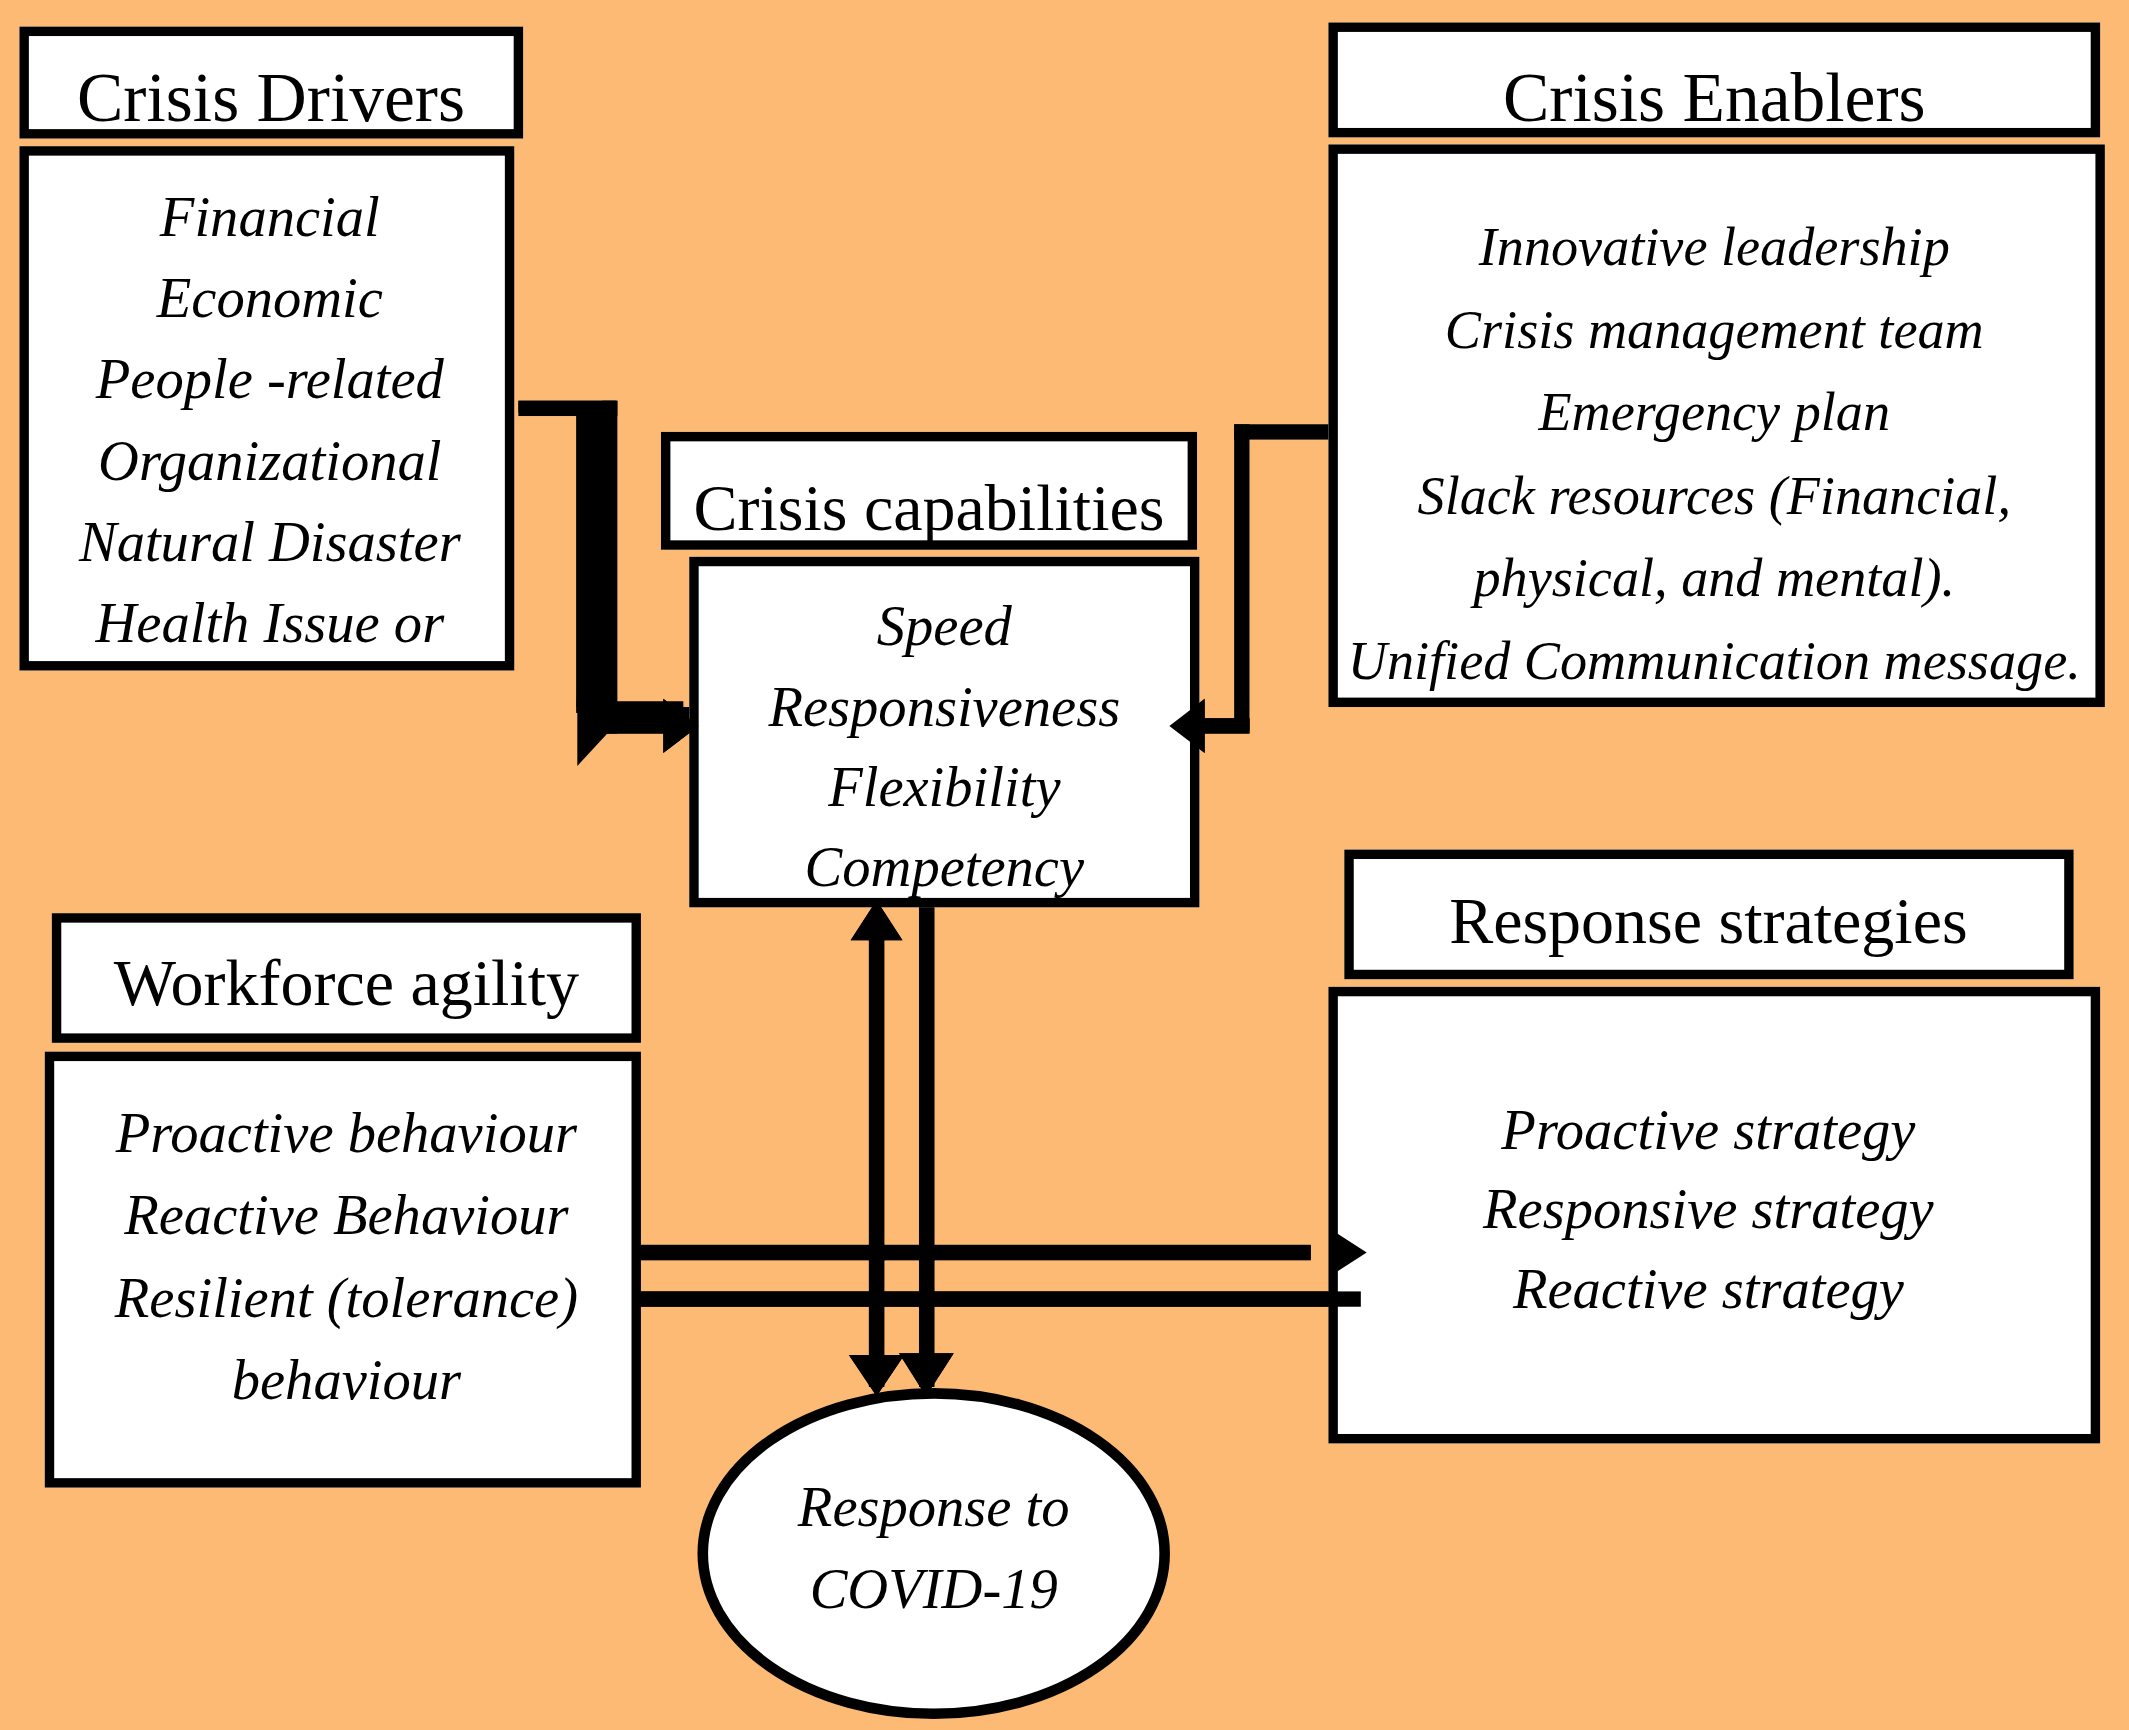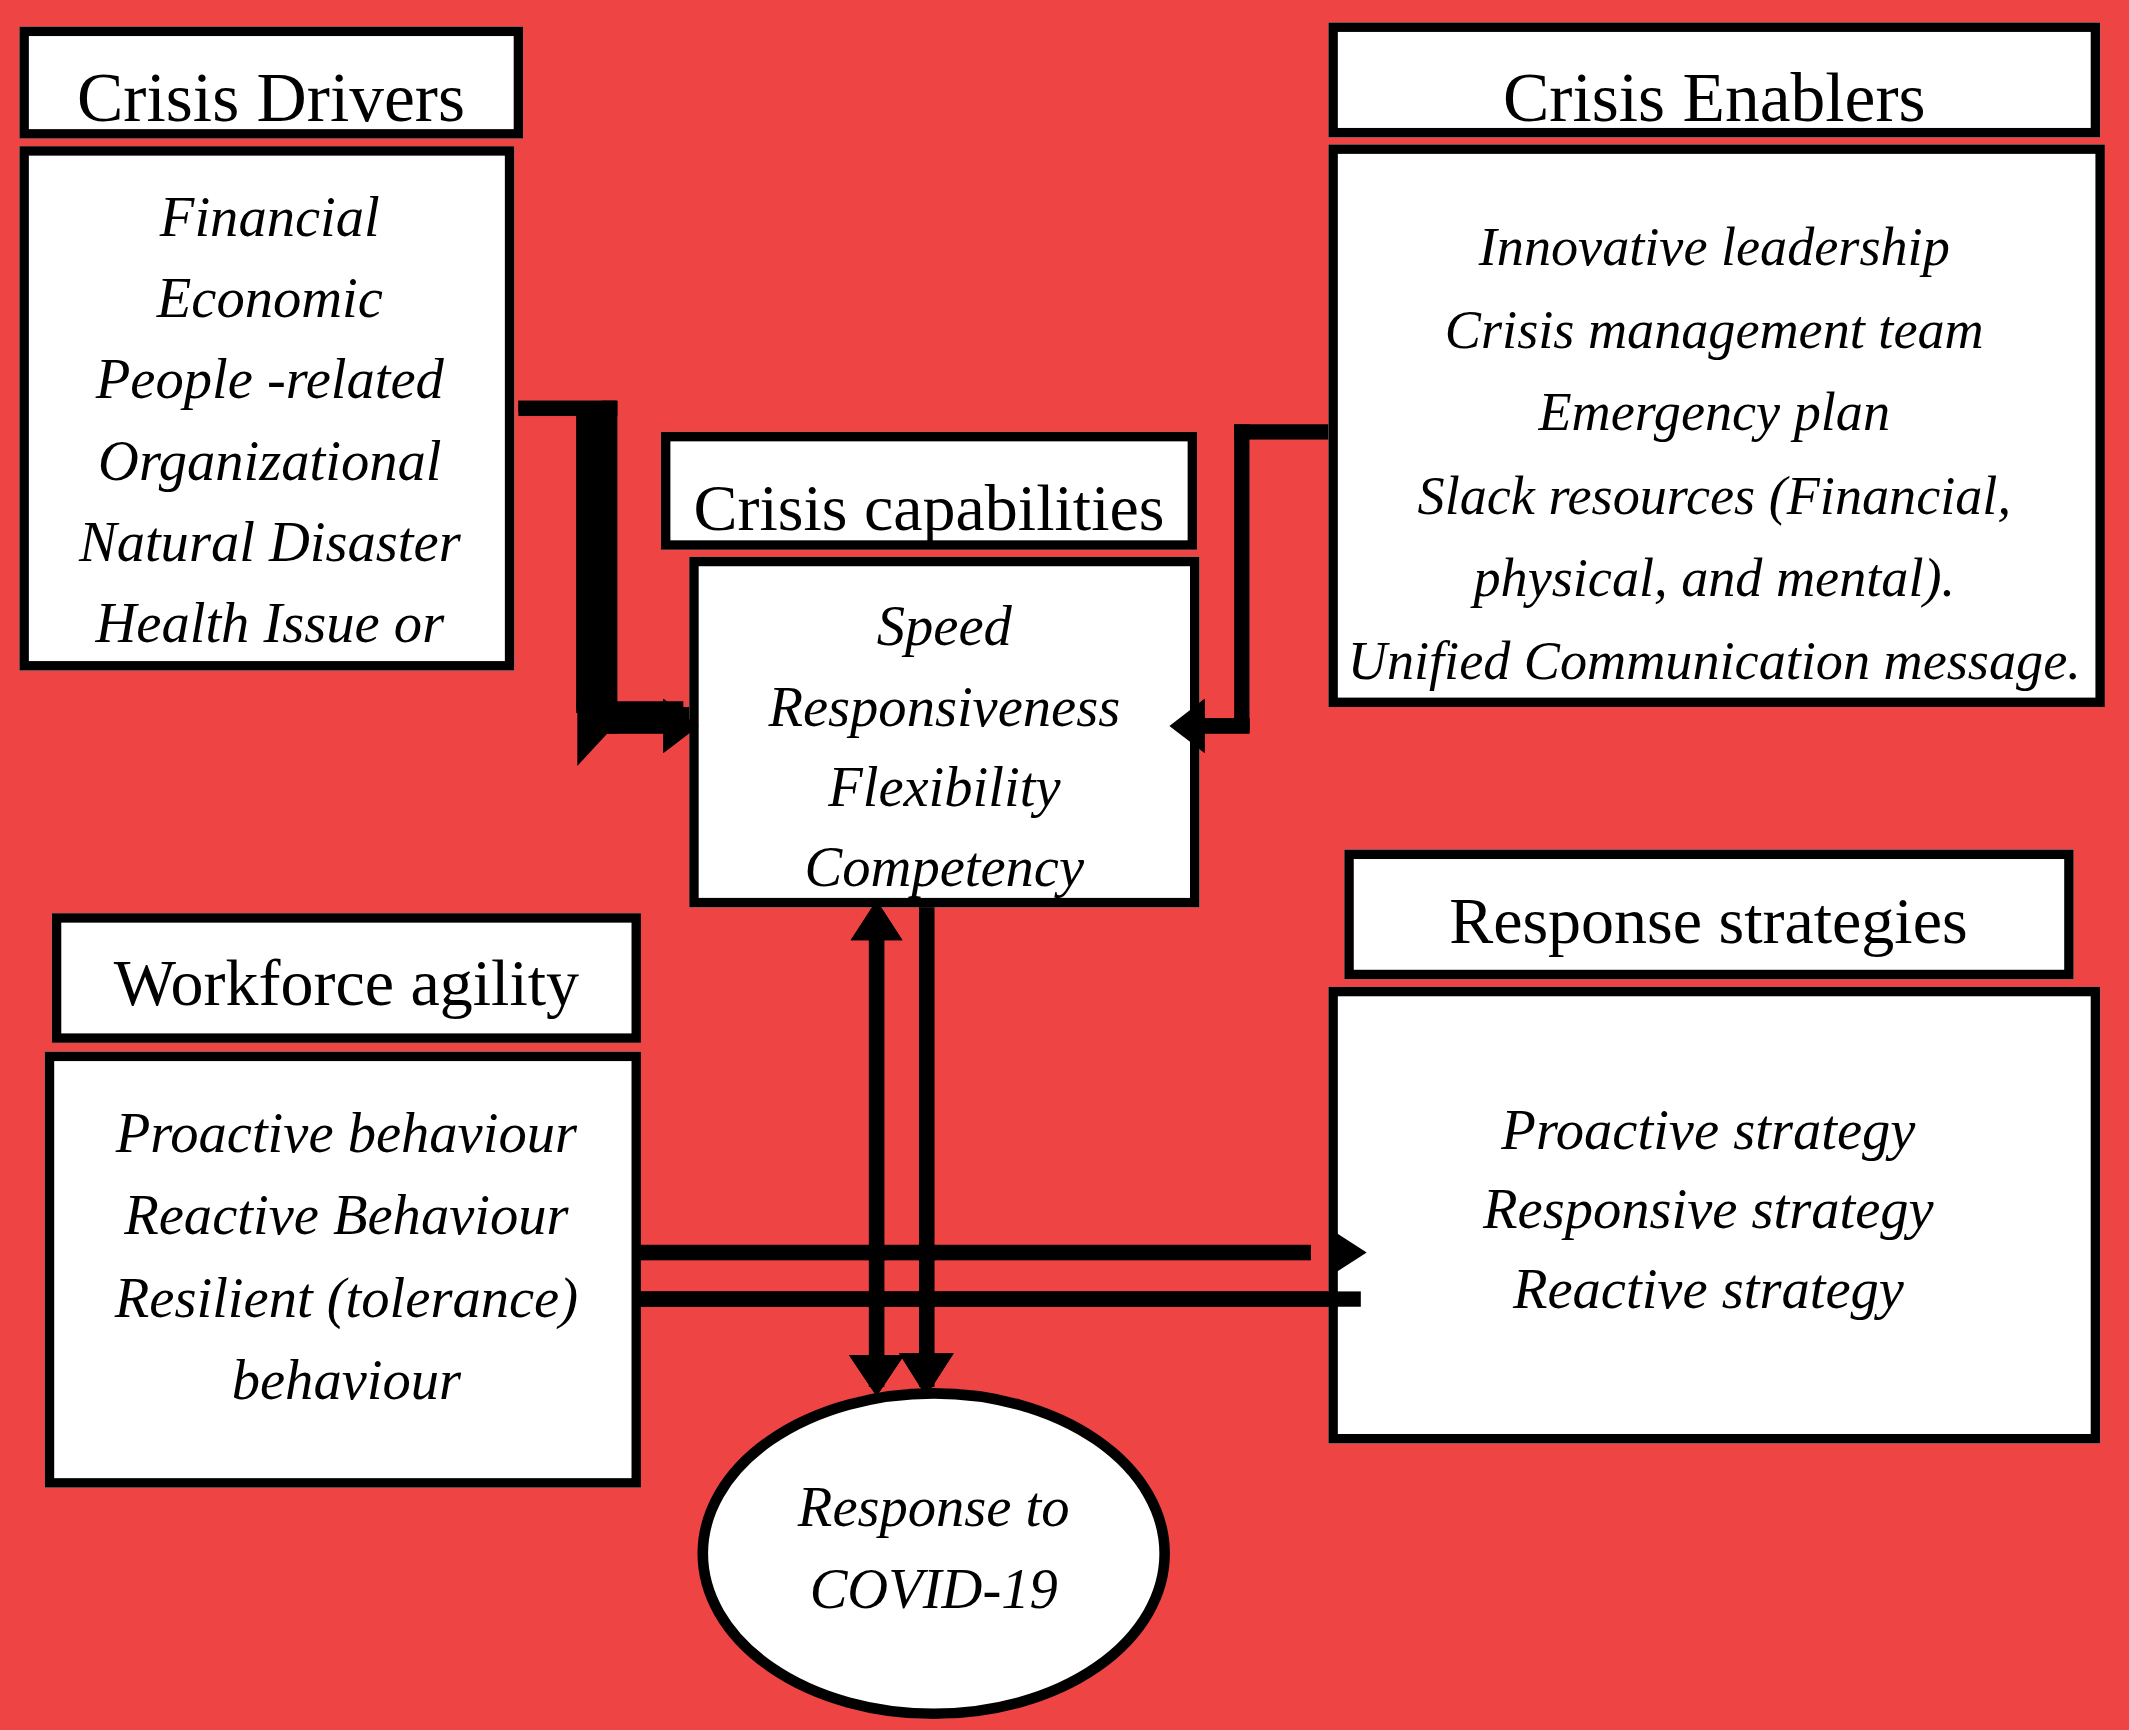--- a/index.html
+++ b/index.html
@@ -8,21 +8,21 @@
     padding: 0;
     background: #ffffff;
   }
   body {
     font-family: "Liberation Serif", "DejaVu Serif", serif;
   }
   #canvas-wrap {
     position: relative;
     width: 2129px;
     height: 1731px;
-    background: #ef4444;
+    background: #fdba74;
     overflow: hidden;
   }
   svg.diagram {
     position: absolute;
     top: 0; left: 0;
     width: 2129px;
     height: 1731px;
     display: block;
   }
   .box-fill { fill: #ffffff; }

